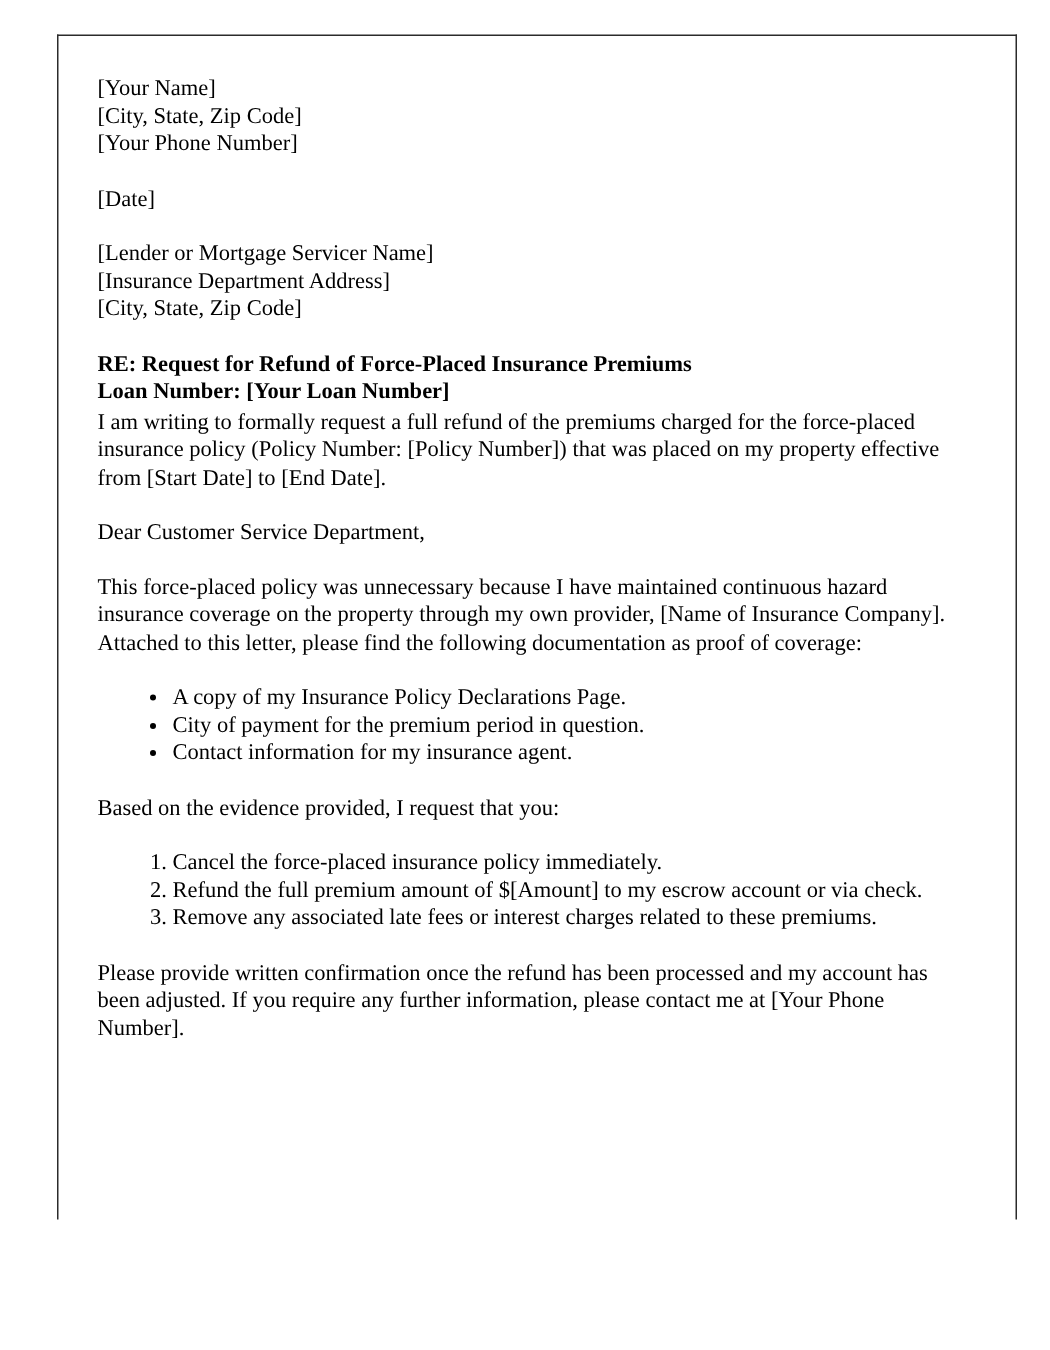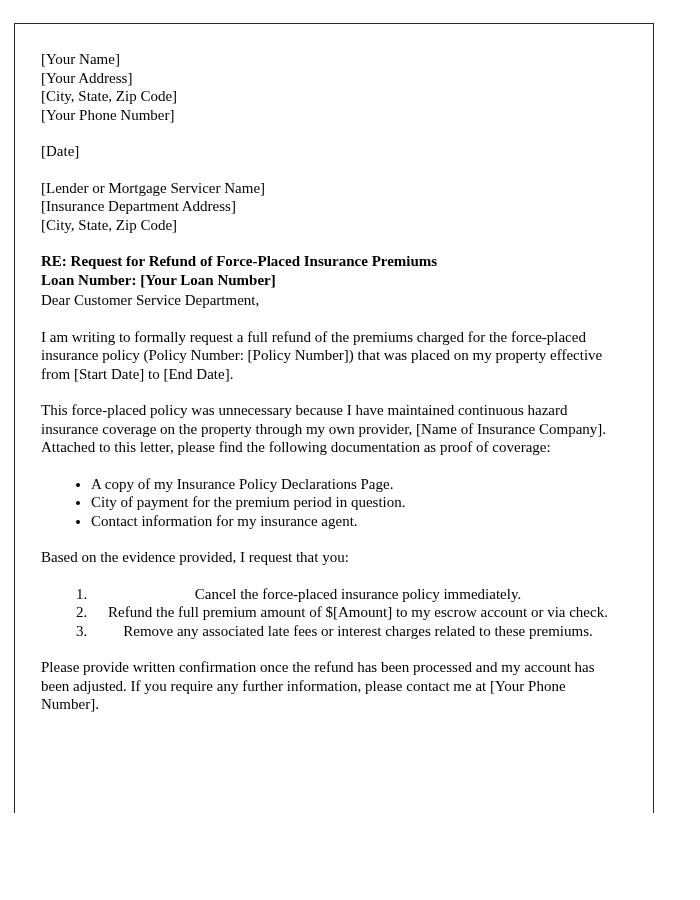--- a/index.html
+++ b/index.html
@@ -11,21 +11,21 @@
     width: 700px;
     height: 900px;
     position: relative;
     overflow: hidden;
     font-family: "Liberation Serif", "DejaVu Serif", serif;
   }
 
   
   #document-page {
     position: absolute;
-    left: 14px;
+    left: 38px;
     top: 23px;
     width: 640px;
     height: 790px;
     box-sizing: border-box;
     background: #ffffff;
     border-left: 1.5px solid #2b2b2b;
     border-top: 1.5px solid #2b2b2b;
     border-right: 1.5px solid #2b2b2b;
     border-bottom: none;
   }
@@ -73,58 +73,56 @@
   }
   ul.doc-list li {
     margin: 0;
     padding: 0;
   }
 
   ol.doc-list-num {
     margin: 0 0 18px 0;
     padding: 0 0 0 50px;
     list-style-type: decimal;
-    text-align: center;
   }
   ol.doc-list-num li {
     margin: 0;
     padding: 0;
   }
 </style>
 </head>
 <body>
 
 <div id="document-page">
   <div id="letter-body">
 
     <div class="addr-block">
       <span class="addr-line">[Your Name]</span>
-      <span class="addr-line">[Your Address]</span>
       <span class="addr-line">[City, State, Zip Code]</span>
       <span class="addr-line">[Your Phone Number]</span>
     </div>
 
     <div class="date-block">
       <span class="addr-line">[Date]</span>
     </div>
 
     <div class="addr-block">
       <span class="addr-line">[Lender or Mortgage Servicer Name]</span>
       <span class="addr-line">[Insurance Department Address]</span>
       <span class="addr-line">[City, State, Zip Code]</span>
     </div>
 
     <div class="re-block">
       <span class="re-line">RE: Request for Refund of Force-Placed Insurance Premiums</span>
       <span class="re-line">Loan Number: [Your Loan Number]</span>
     </div>
 
+    <p class="para">I am writing to formally request a full refund of the premiums charged for the force-placed insurance policy (Policy Number: [Policy Number]) that was placed on my property effective from [Start Date] to [End Date].</p>
+
     <p class="para">Dear Customer Service Department,</p>
-
-    <p class="para">I am writing to formally request a full refund of the premiums charged for the force-placed insurance policy (Policy Number: [Policy Number]) that was placed on my property effective from [Start Date] to [End Date].</p>
 
     <p class="para">This force-placed policy was unnecessary because I have maintained continuous hazard insurance coverage on the property through my own provider, [Name of Insurance Company]. Attached to this letter, please find the following documentation as proof of coverage:</p>
 
     <ul class="doc-list">
       <li>A copy of my Insurance Policy Declarations Page.</li>
       <li>City of payment for the premium period in question.</li>
       <li>Contact information for my insurance agent.</li>
     </ul>
 
     <p class="para">Based on the evidence provided, I request that you:</p>

